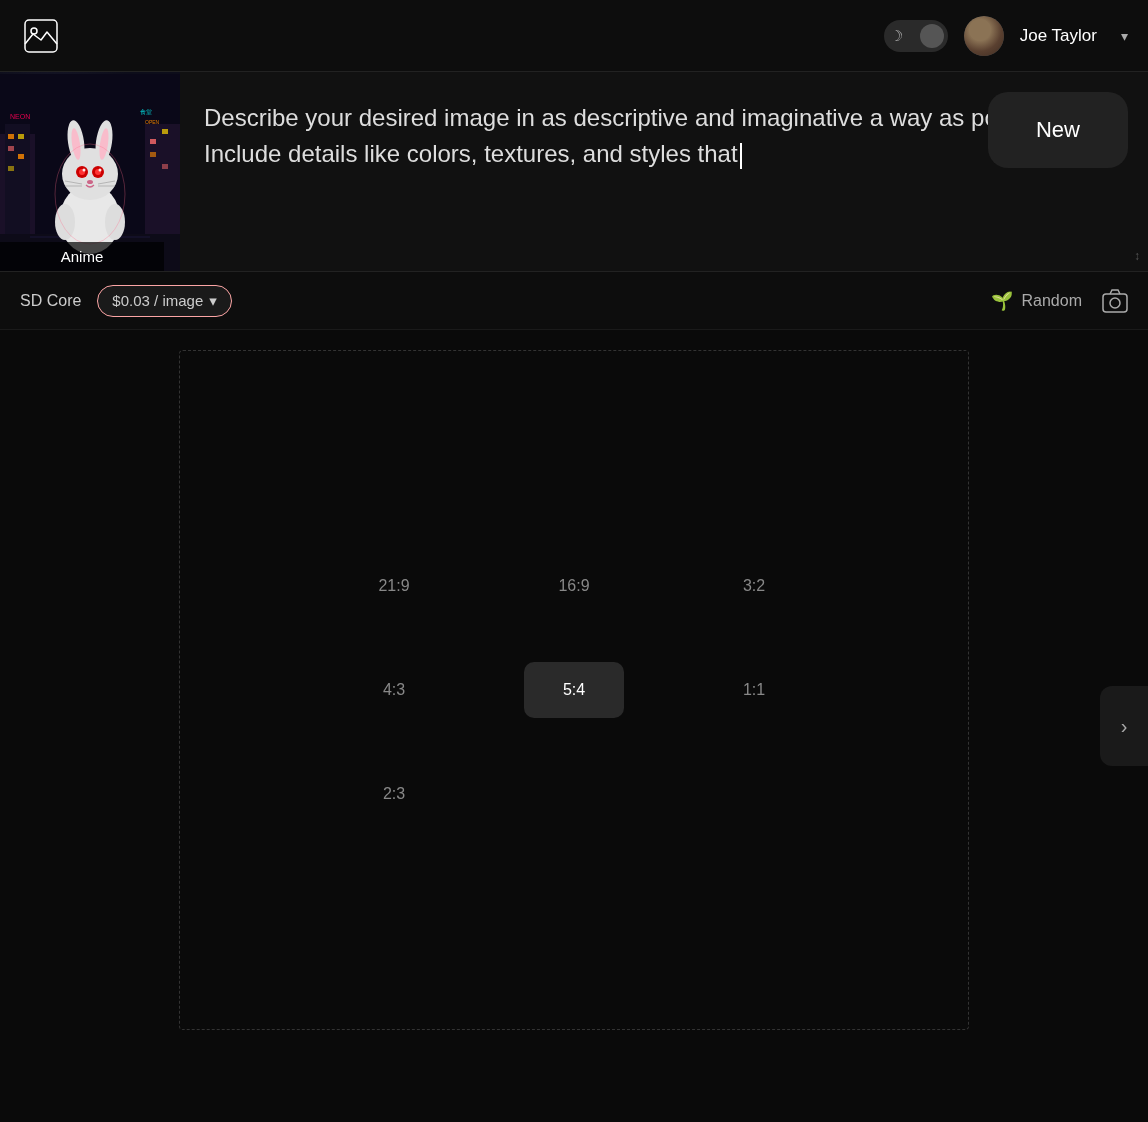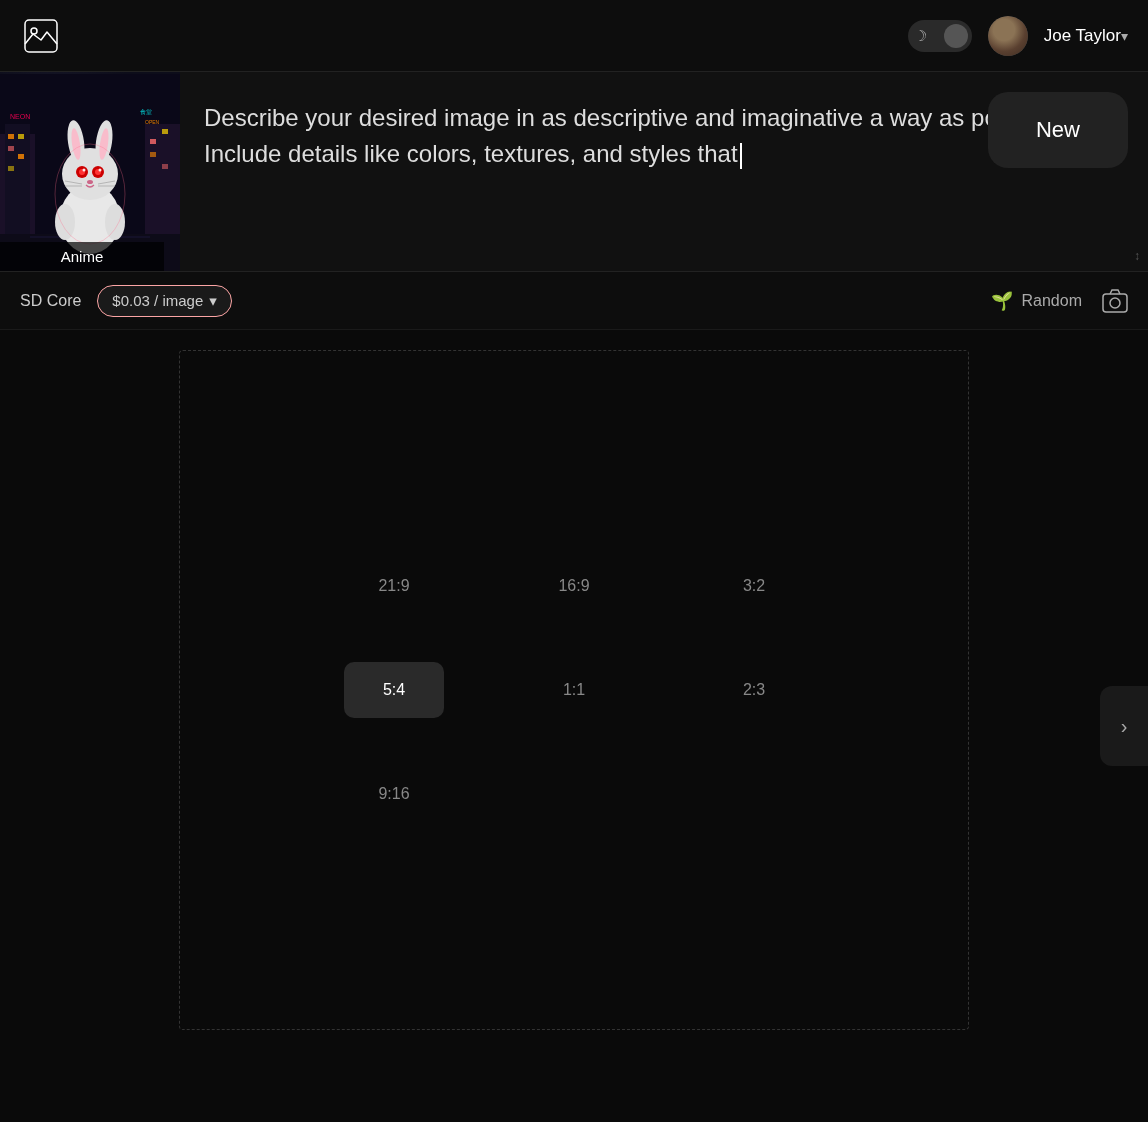--- a/index.html
+++ b/index.html
@@ -79,21 +79,21 @@
     }
     .user-avatar-img {
       width: 100%;
       height: 100%;
       background: radial-gradient(circle at 40% 35%, #8b7355 30%, #5a4030 60%, #3a2a20 100%);
       border-radius: 50%;
     }
     .user-name-section {
       display: flex;
       align-items: center;
-      gap: 0;
+      gap: 24px;
       cursor: pointer;
     }
     .user-name {
       font-size: 17px;
       font-weight: 500;
       color: #fff;
     }
     .chevron-down {
       color: #aaa;
       font-size: 14px;
@@ -450,23 +450,23 @@
 </div>
 
 <div class="main-content">
   <div class="aspect-panel">
     <div class="aspect-grid-container">
       <div class="aspect-grid" id="aspect-grid">
 
       <div class="aspect-option">21:9</div>
           <div class="aspect-option">16:9</div>
           <div class="aspect-option">3:2</div>
+          <div class="aspect-option">4:3</div>
           <div class="aspect-option selected">5:4</div>
           <div class="aspect-option">1:1</div>
           <div class="aspect-option">2:3</div>
-          <div class="aspect-option">9:16</div>
         </div>
     </div>
   </div>
   <div class="sidebar-arrow">
     <span>›</span>
   </div>
 </div>
 
 </body></html>

